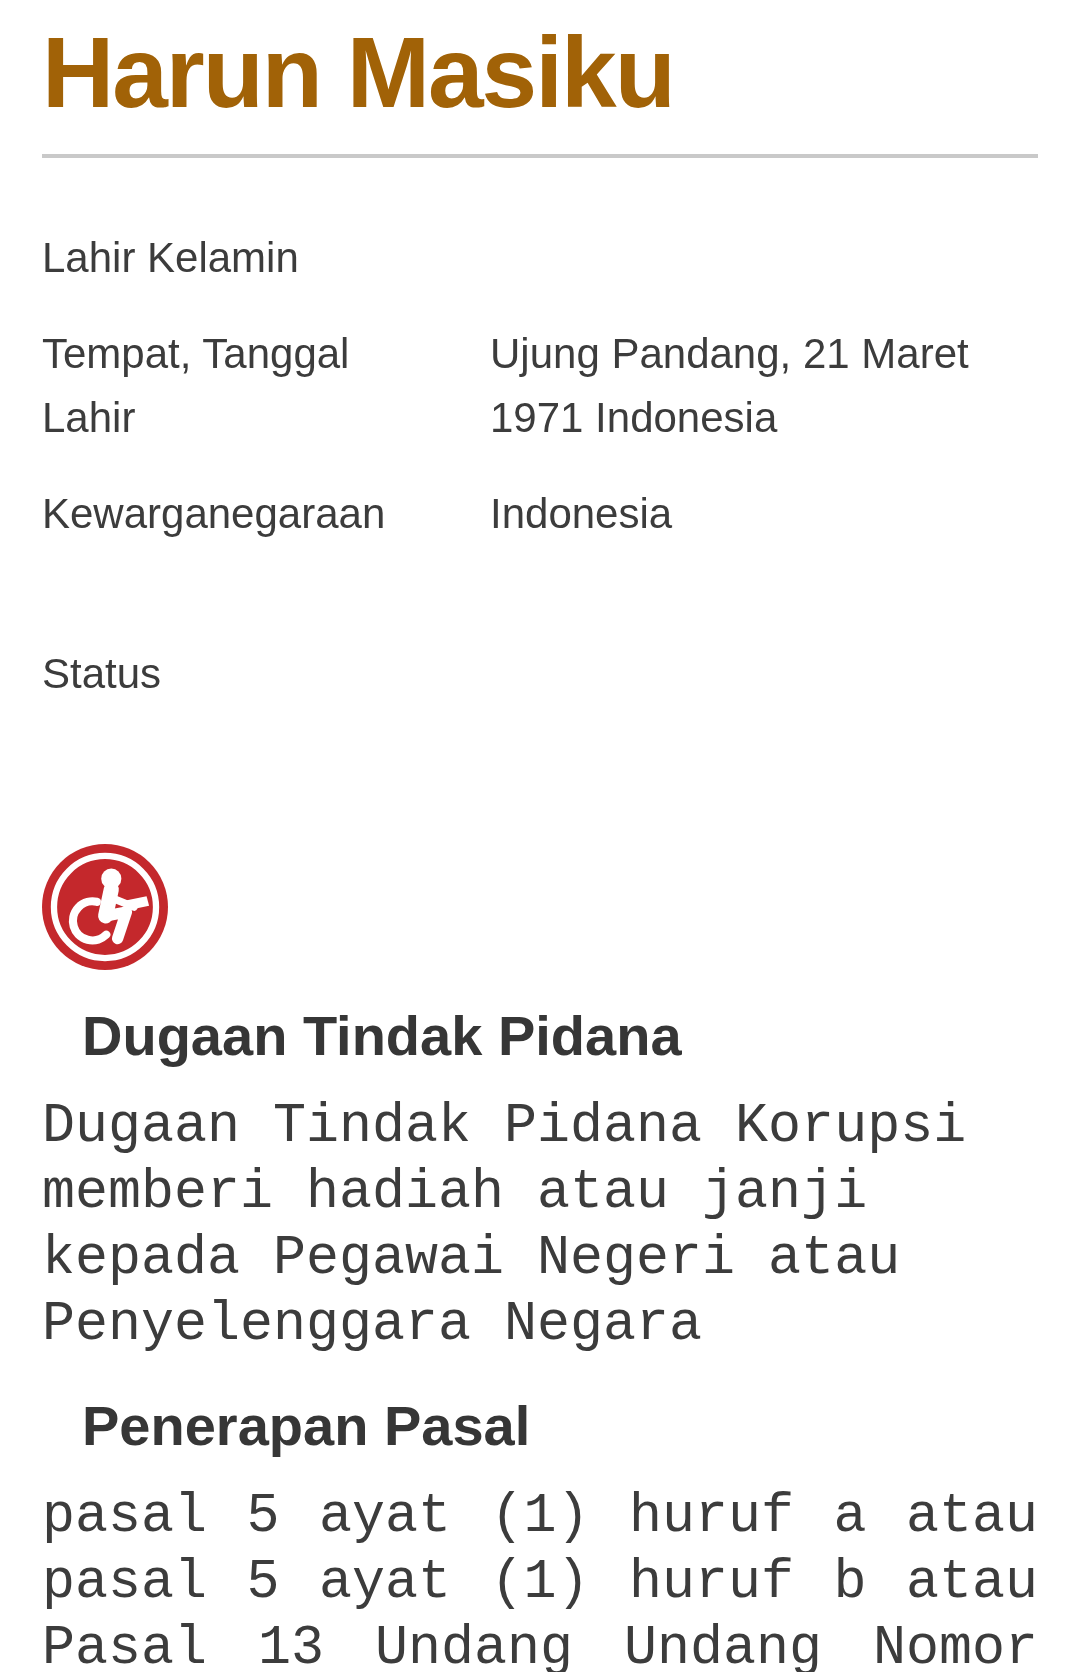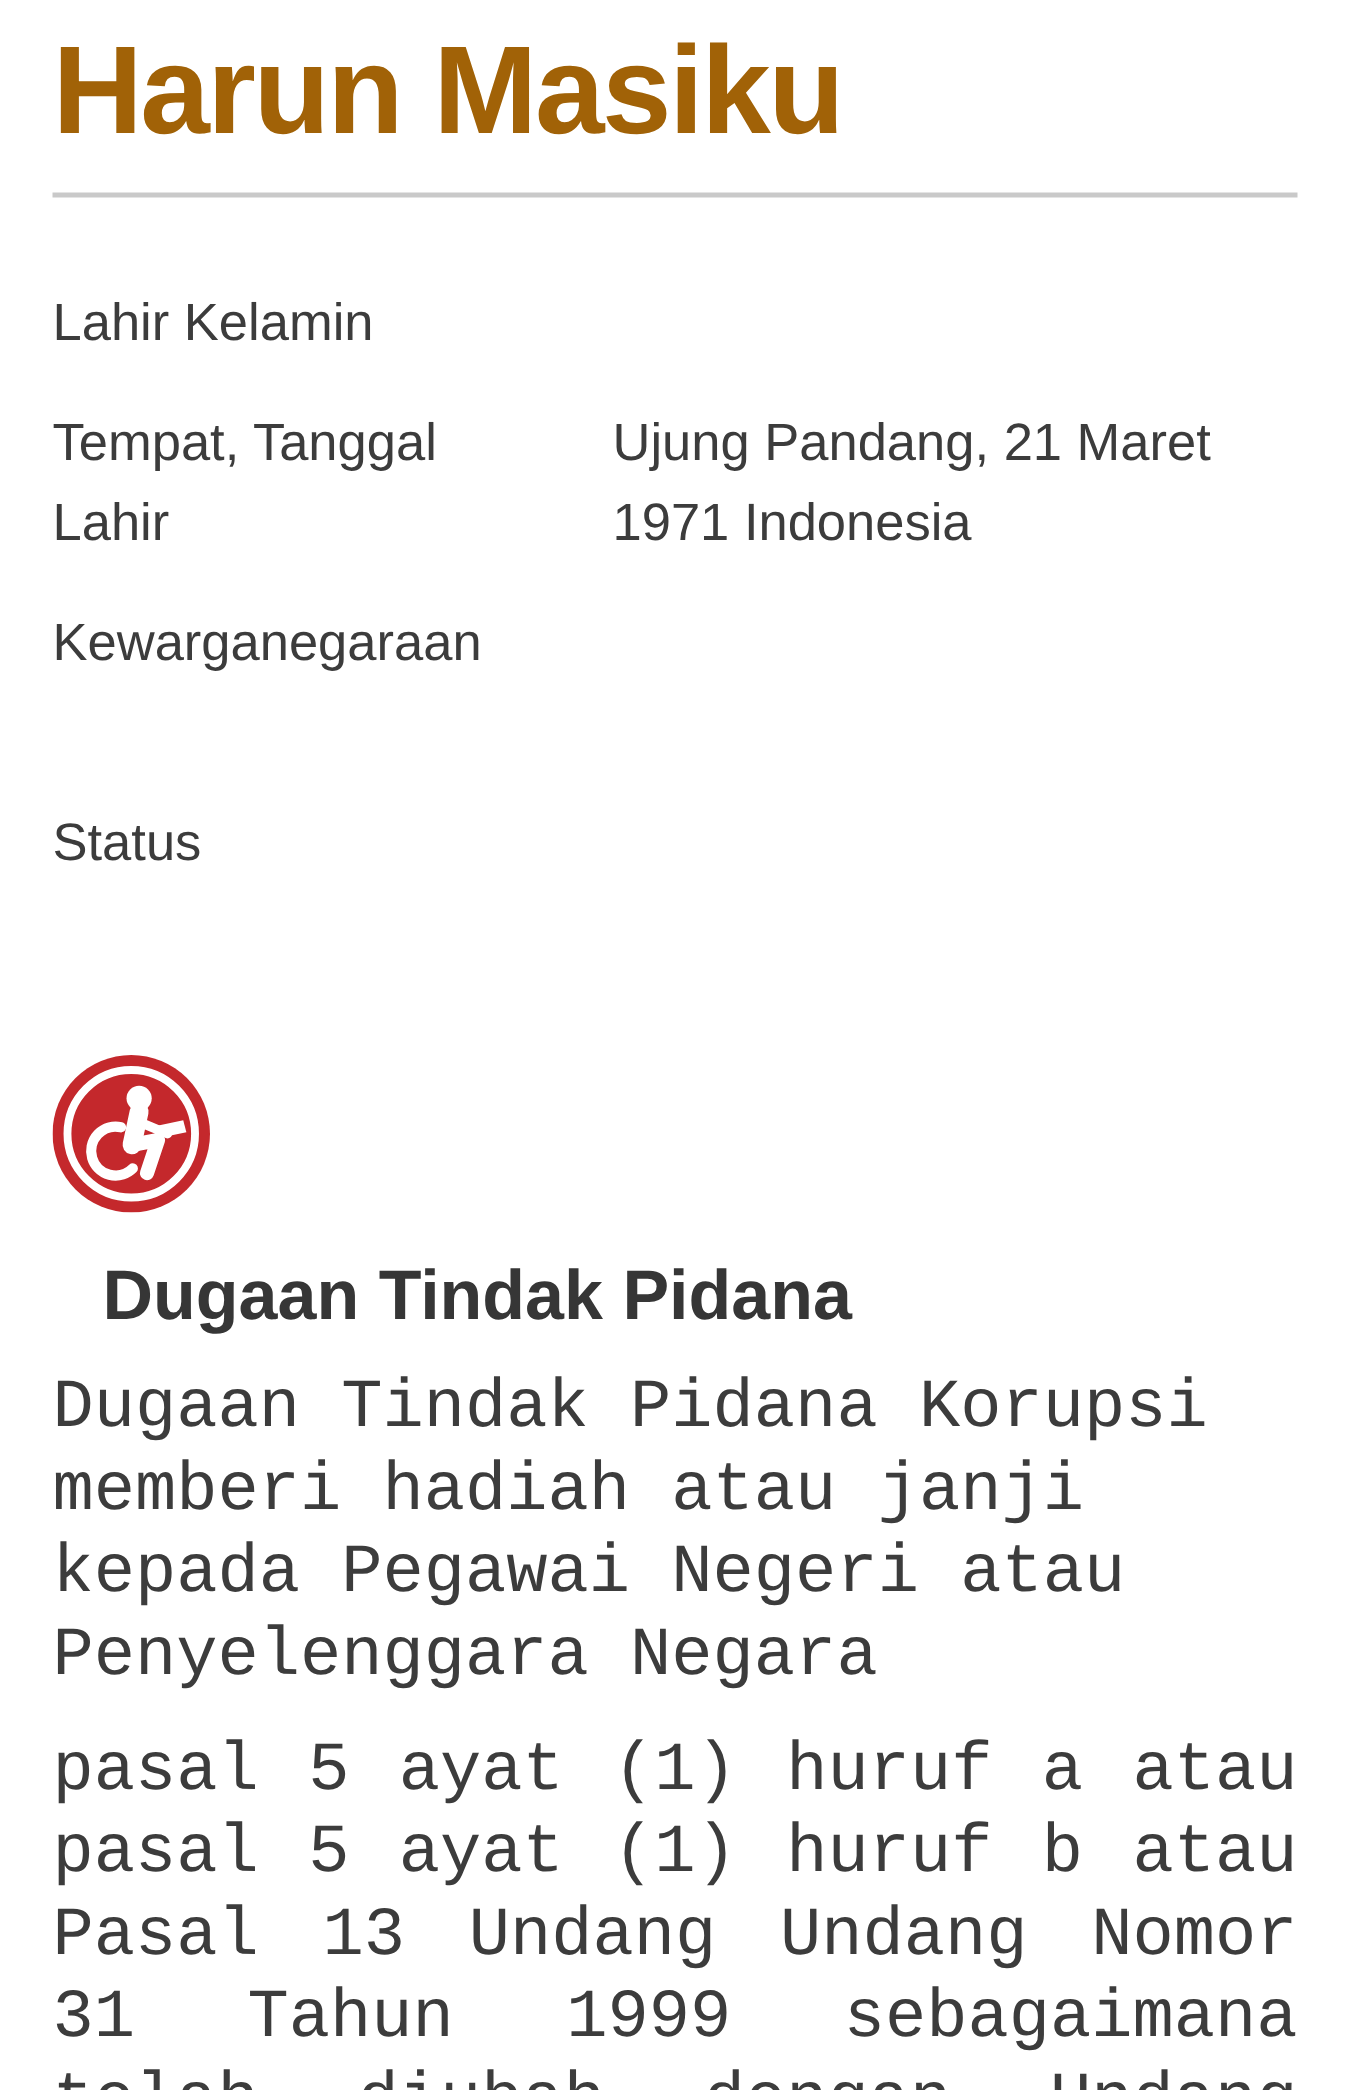--- a/index.html
+++ b/index.html
@@ -89,20 +89,21 @@
     </div>
 
     <div class="row">
       <div class="cell-label">Tempat, Tanggal
 Lahir</div>
       <div class="cell-value">Ujung Pandang, 21 Maret 1971 Indonesia</div>
     </div>
 
     <div class="row">
       <div class="cell-label">Kewarganegaraan</div>
+      <div class="cell-value">Indonesia</div>
     </div>
 
     <div class="row">
       <div class="cell-label">
         <div>Status</div>
         <div class="acc-icon">
           <svg viewBox="0 0 100 100" xmlns="http://www.w3.org/2000/svg" aria-hidden="true">
             <circle cx="50" cy="50" r="50" fill="#c4282c"></circle>
             <circle cx="50" cy="50" r="40.5" fill="none" stroke="#ffffff" stroke-width="5"></circle>
             <circle cx="55" cy="27.5" r="8" fill="#ffffff"></circle>
@@ -114,15 +115,16 @@
           </svg>
         </div>
       </div>
     </div>
 
   </div>
 
   <h2 class="section-heading">Dugaan Tindak Pidana</h2>
   <p class="para preline">Dugaan Tindak Pidana Korupsi memberi hadiah atau janji kepada Pegawai Negeri atau Penyelenggara Negara</p>
 
+  <h2 class="section-heading second">Penerapan Pasal</h2>
   <p class="para justify"><span>pasal 5 ayat (1) huruf a atau pasal 5 ayat (1) huruf b atau Pasal 13 Undang Undang Nomor 31 Tahun 1999 sebagaimana telah diubah dengan Undang Undang Nomor 20 Tahun 2001 tentang Pemberantasan Tindak Pidana Korupsi </span></p>
 
 </div>
 
 </body></html>

